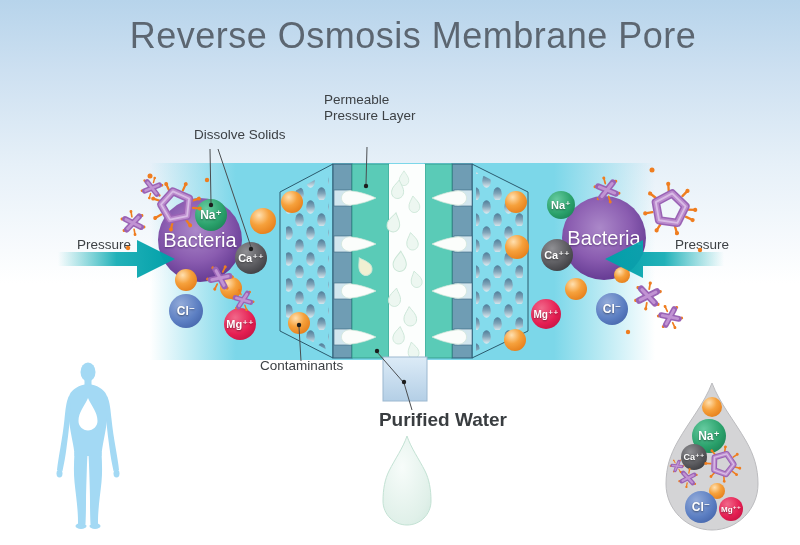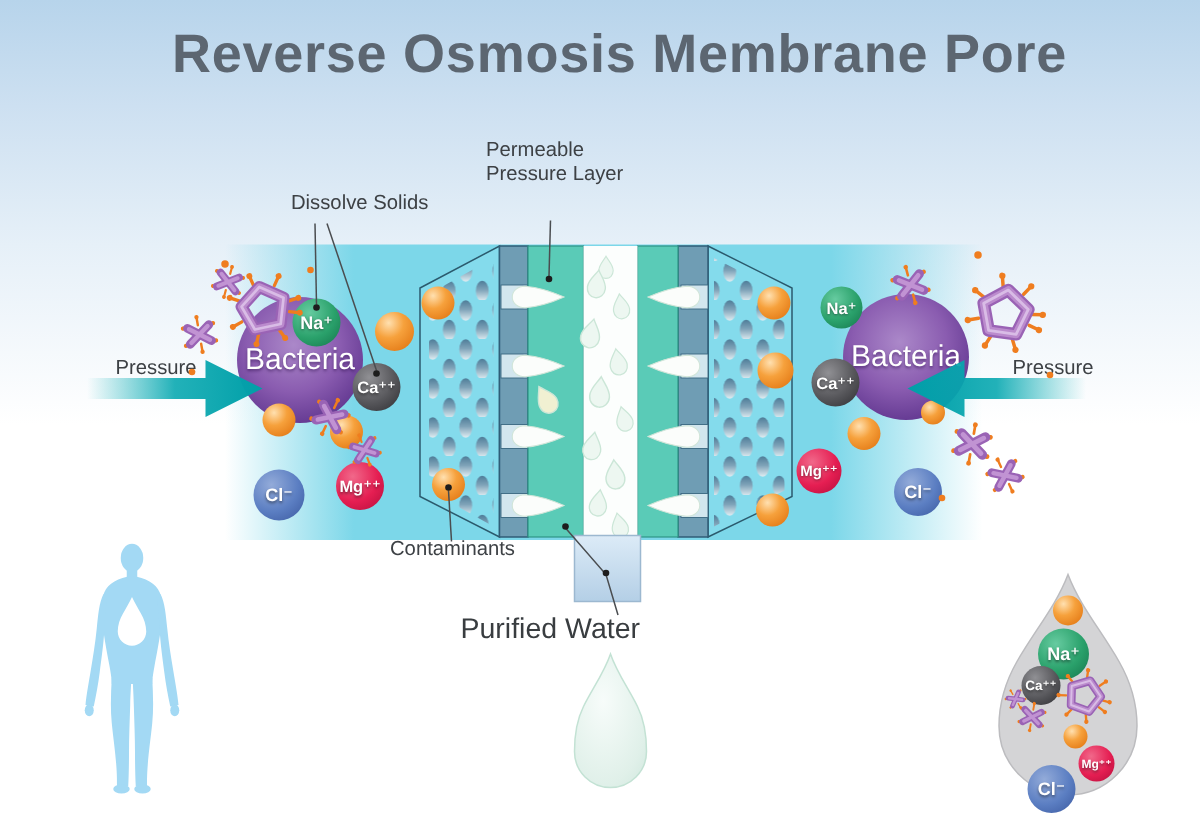--- a/index.html
+++ b/index.html
@@ -1,32 +1,32 @@
 <!DOCTYPE html>
 <html><head>
 <meta charset="utf-8">
 <style>
   html,body{margin:0;padding:0;}
   .stage{position:relative;width:800px;height:545px;overflow:hidden;
     background:linear-gradient(180deg,#b7d4eb 0%,#cde0f1 13%,#e6f0f8 30%,#ffffff 52%,#ffffff 100%);
     font-family:"Liberation Sans","DejaVu Sans",sans-serif;}
   .layer{position:absolute;left:0;top:0;width:800px;height:545px;}
   .title{position:absolute;top:15px;left:0;right:0;text-align:center;
-    font-size:36px;font-weight:bold;color:#5c6671;letter-spacing:.5px;padding-left:26px;}
+    font-size:36px;font-weight:normal;color:#5c6671;letter-spacing:.5px;padding-left:26px;}
   .lbl{position:absolute;color:#3d4145;font-size:13.5px;white-space:nowrap;}
   .lbl .ln{display:block;line-height:16px;}
   .big{font-size:19px;color:#393d40;}
-  .center{text-align:left;}
+  .center{text-align:right;font-weight:bold;}
   .ball{position:absolute;border-radius:50%;display:flex;align-items:center;justify-content:center;
     color:#fff;font-weight:bold;text-shadow:0 1px 2px rgba(0,0,0,.45);}
   .bact{background:radial-gradient(circle at 45% 38%,#ab88c9 0%,#8a5cb0 45%,#60368f 80%,#4e2a7d 100%);
     font-weight:normal;font-size:20px;text-shadow:0 1px 2px rgba(40,10,70,.5);}
   .na{background:radial-gradient(circle at 35% 30%,#66cba0 0%,#2aa16b 55%,#14744b 100%);}
   .ca{background:radial-gradient(circle at 35% 30%,#909094 0%,#57575b 55%,#2c2c30 100%);}
-  .cl{background:radial-gradient(circle at 35% 30%,#93abd9 0%,#5b7ec2 55%,#3a589e 100%);margin-top:19px;}
+  .cl{background:radial-gradient(circle at 35% 30%,#93abd9 0%,#5b7ec2 55%,#3a589e 100%);}
   .mg{background:radial-gradient(circle at 35% 30%,#f1688a 0%,#e51e52 55%,#b30e3b 100%);}
   .or{background:radial-gradient(circle at 35% 28%,#ffe0b0 0%,#f6a13c 40%,#e0720e 95%);}
 </style>
 </head>
 <body>
 
 <div class="stage">
 
   <svg class="layer" viewBox="0 0 800 545">
     <defs>

